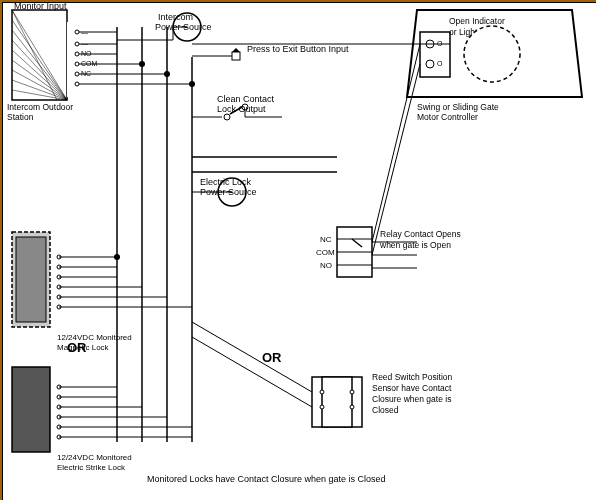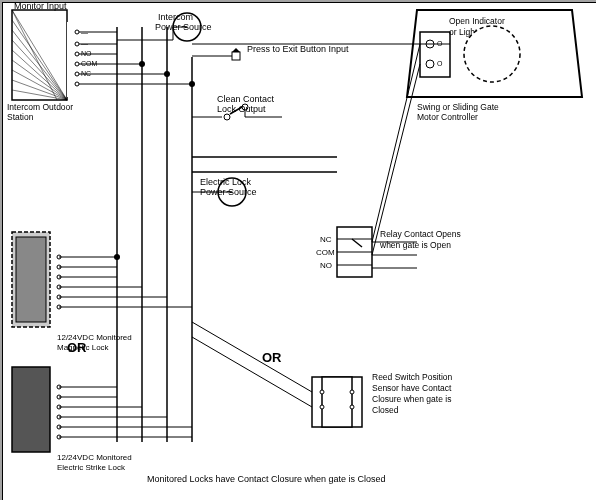--- a/index.html
+++ b/index.html
@@ -9,21 +9,21 @@
       background: #fff;
       font-family: Arial, sans-serif;
       font-size: 10px;
       overflow: hidden;
       position: relative;
     }
     .diagram-container {
       width: 596px;
       height: 500px;
       position: relative;
-      border: 2px solid #a3a3a3;
+      border: 2px solid #a16207;
     }
     svg {
       width: 596px;
       height: 500px;
       position: absolute;
       top: 0; left: 0;
     }
   </style>
 </head>
 <body>

